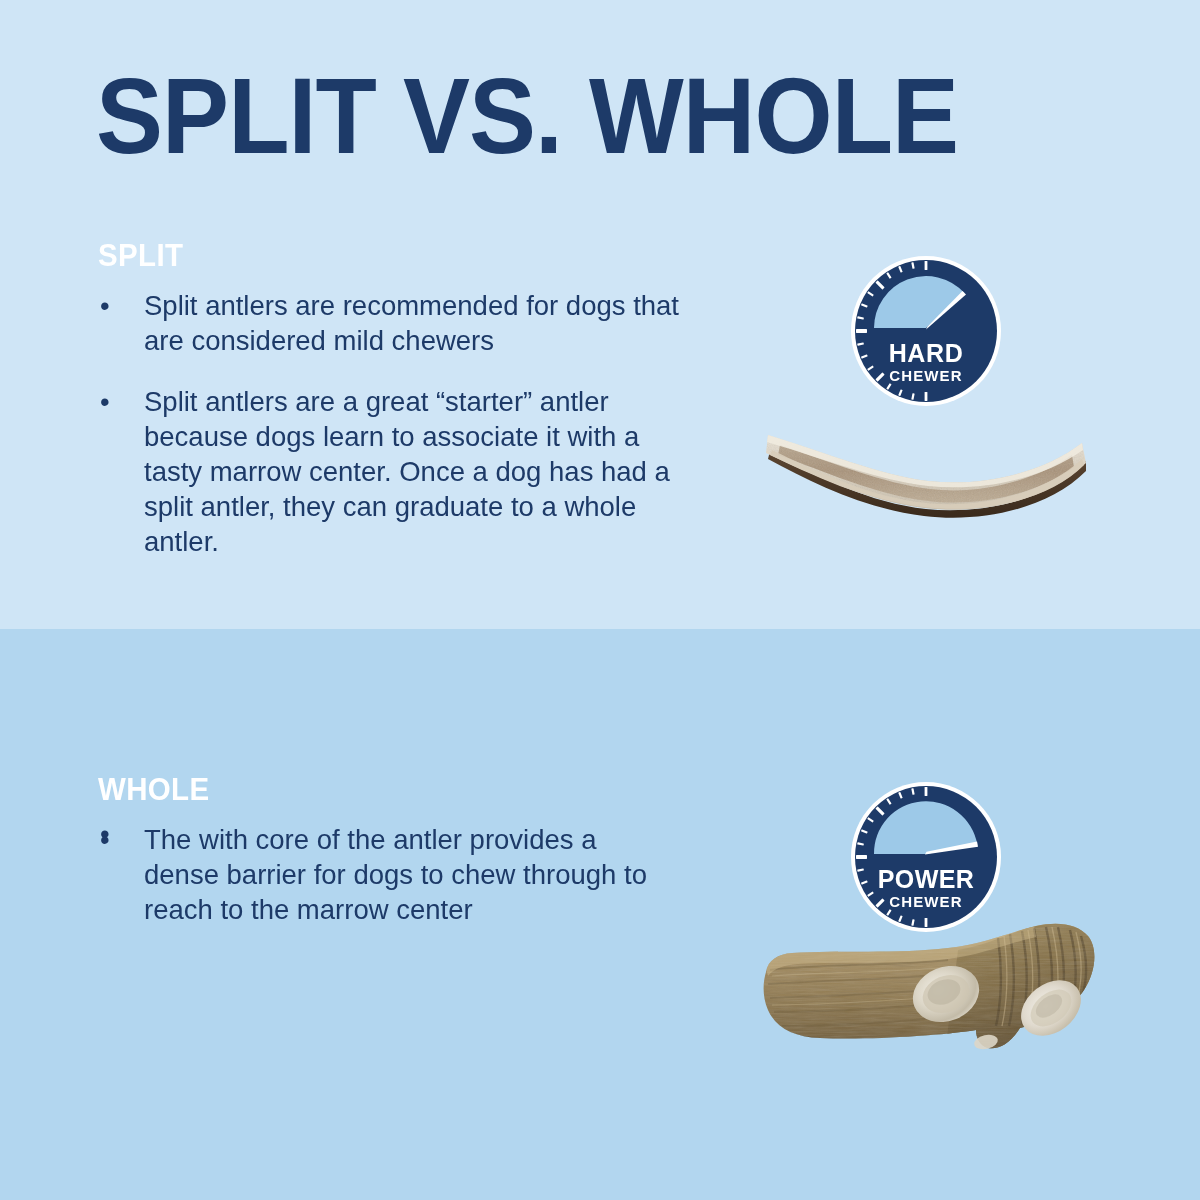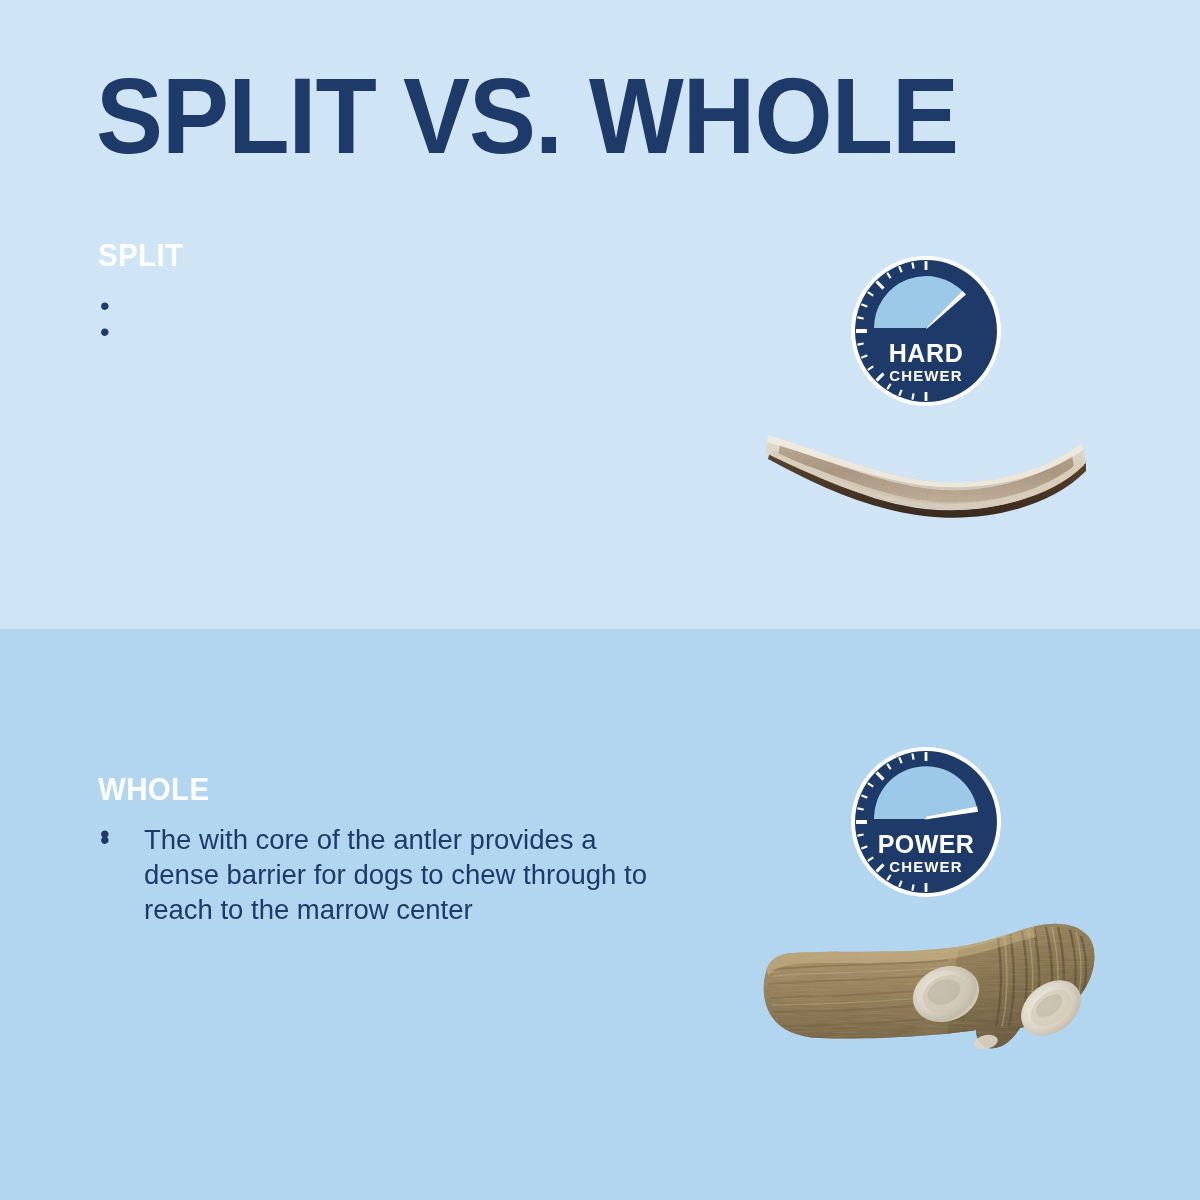--- a/index.html
+++ b/index.html
@@ -75,21 +75,21 @@
     line-height:35px;
     color:#1d3a68;
   }
 
   
   .badge {
     position:absolute;
     width:152px; height:152px;
   }
   #badge-hard  { left:850px; top:255px;text-decoration:underline; }
-  #badge-power { left:850px; top:746px; }
+  #badge-power { left:850px; top:781px; }
 
   .badge svg { display:block; width:152px; height:152px; }
 
   
   .product { position:absolute; }
   #product-split-antler { left:758px; top:415px; width:332px; height:118px; }
   #product-whole-antler { left:748px; top:910px; width:352px; height:150px; }
   .product svg { display:block; width:100%; height:100%; }
 </style>
 </head>
@@ -101,23 +101,25 @@
 
   <div class="panel" id="panel-whole" style="background: rgb(178, 214, 239);"></div>
 
   <div id="page-title" style="color: rgb(29, 58, 104);">SPLIT VS. WHOLE</div>
 
   <div class="section-heading" id="heading-split" style="color: rgb(255, 255, 255);">SPLIT</div>
 
   <div class="bullet-list" id="list-split">
     <div class="bullet-item" style="color: rgb(29, 58, 104);">
       <span class="bullet-dot" style="color: rgb(29, 58, 104);">•</span>
+      <span>Split antlers are recommended for dogs that are considered mild chewers</span>
     </div>
     <div class="bullet-item" style="color: rgb(29, 58, 104);">
       <span class="bullet-dot" style="color: rgb(29, 58, 104);">•</span>
+      <span>Split antlers are a great “starter” antler because dogs learn to associate it with a tasty marrow center. Once a dog has had a split antler, they can graduate to a whole antler.</span>
     </div>
   </div>
 
   <div class="badge" id="badge-hard">
     <svg viewBox="0 0 152 152" xmlns="http://www.w3.org/2000/svg">
 
       <circle cx="76" cy="76" r="75" fill="#ffffff"></circle>
 
       <circle cx="76" cy="76" r="71" fill="#1d3a68"></circle>
 

